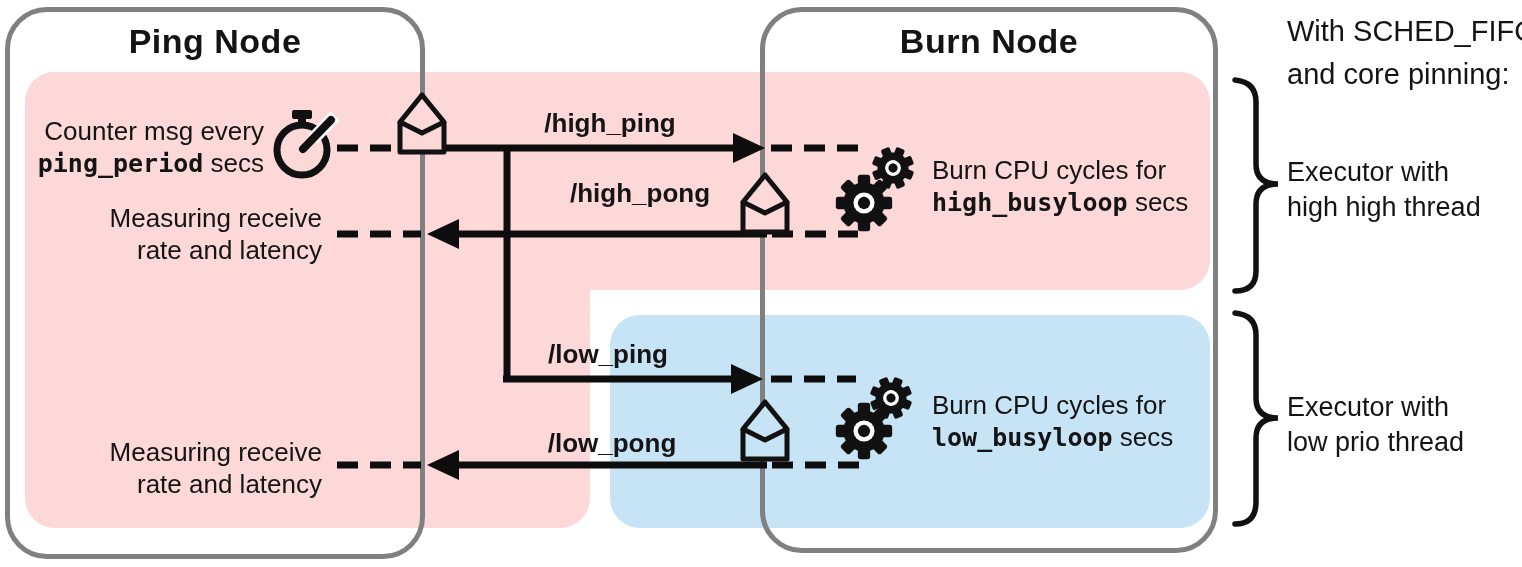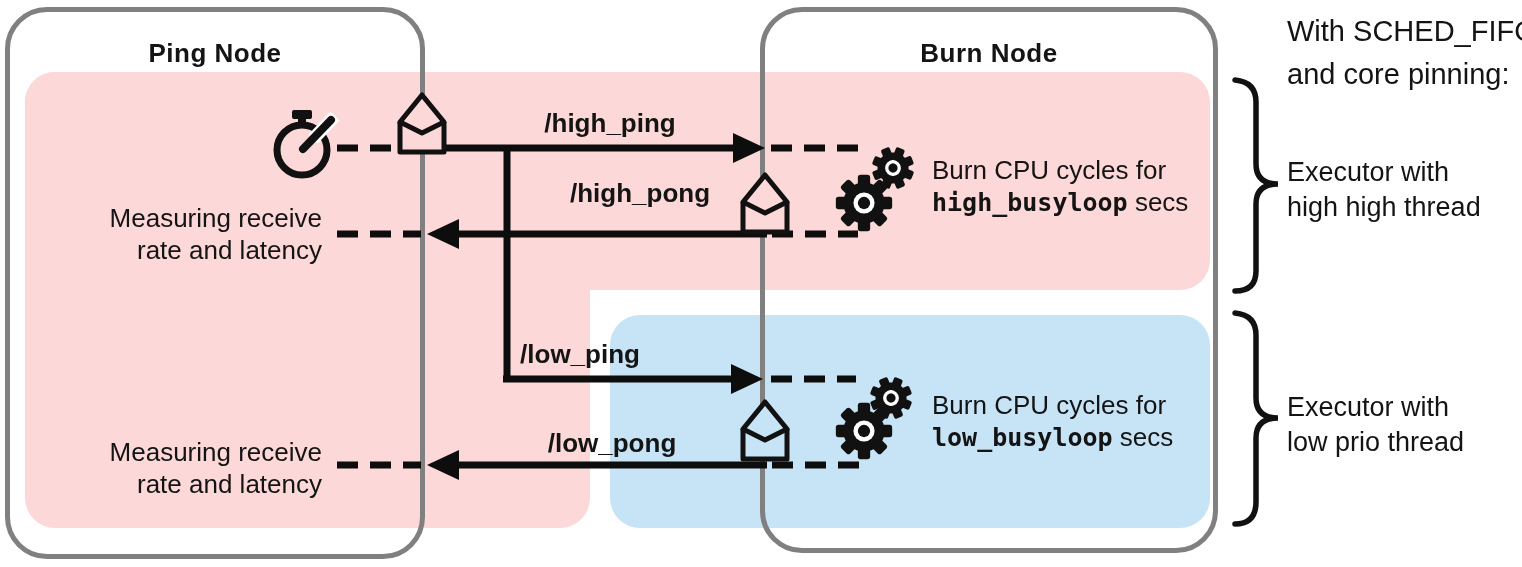--- a/index.html
+++ b/index.html
@@ -9,35 +9,35 @@
   }
   .region{position:absolute;border-radius:30px;}
   .pink{background:#fcd9d8;}
   .region-pink-left{left:25px;top:72px;width:565px;height:456px;}
   .region-pink-top{left:25px;top:72px;width:1185px;height:218px;}
   .region-blue{left:610px;top:315px;width:600px;height:213px;background:#c7e4f7;border-radius:30px;}
   .node{position:absolute;border:5px solid #808080;border-radius:42px;background:transparent;box-sizing:border-box;}
   .node-ping{left:5px;top:7px;width:420px;height:552px;}
   .node-pong{left:760px;top:7px;width:458px;height:546px;}
   .overlay{position:absolute;left:0;top:0;width:1522px;height:567px;pointer-events:none;}
-  .node-title{position:absolute;top:22px;font-size:26px;font-weight:bold;text-align:center;letter-spacing:0.5px;margin-top:16px;}
+  .node-title{position:absolute;top:22px;font-size:34px;font-weight:bold;text-align:center;letter-spacing:0.5px;}
   .title-ping{left:5px;width:420px;}
   .title-pong{left:760px;width:458px;}
   .lbl{position:absolute;font-size:26px;line-height:32px;white-space:nowrap;}
   .right-al{text-align:right;}
   .counter-block{left:24px;top:115px;width:240px;}
   .measure-high{left:92px;top:202px;width:230px;}
   .measure-low{left:92px;top:436px;width:230px;}
   .burn-high{left:932px;top:154px;}
   .burn-low{left:932px;top:389px;}
   .code{font-family:"DejaVu Sans Mono",monospace;font-weight:bold;font-size:25px;}
   .topic{position:absolute;font-size:26px;white-space:nowrap;transform:translateX(-50%);font-weight:bold;}
   .topic-high-ping{left:610px;top:108px;}
   .topic-high-pong{left:612px;top:178px;margin-left:28px;}
-  .topic-low-ping{left:580px;top:339px;}
+  .topic-low-ping{left:608px;top:339px;}
   .topic-low-pong{left:612px;top:428px;text-align:right;}
   .ann{position:absolute;white-space:nowrap;}
   .ann-sched{left:1287px;top:10px;font-size:29px;line-height:43px;}
   .ann-exec-high{left:1287px;top:155px;font-size:27px;line-height:35px;}
   .ann-exec-low{left:1287px;top:390px;font-size:27px;line-height:35px;}
 </style>
 </head>
 <body>
 
 <div class="canvas">
@@ -127,20 +127,24 @@
       <use href="#gear" transform="translate(891,398) rotate(22) scale(0.66)"></use>
     </g>
 
     <path d="M 1235 80 Q 1256 82 1256 102 L 1256 164 Q 1256 184 1278 184 Q 1256 184 1256 204 L 1256 271 Q 1256 291 1235 291" fill="none" stroke="#111" stroke-width="5.5" stroke-linecap="round"></path>
     <path d="M 1235 313 Q 1256 315 1256 335 L 1256 398 Q 1256 418 1278 418 Q 1256 418 1256 438 L 1256 502 Q 1256 524 1235 524" fill="none" stroke="#111" stroke-width="5.5" stroke-linecap="round"></path>
   </svg>
 
   <div class="node-title title-ping">Ping Node</div>
   <div class="node-title title-pong">Burn Node</div>
 
+  <div class="lbl right-al counter-block">
+    <div>Counter msg every</div>
+    <div><span class="code">ping_period</span><span> secs</span></div>
+  </div>
 
   <div class="lbl right-al measure-high">
     <div>Measuring receive</div>
     <div>rate and latency</div>
   </div>
 
   <div class="lbl right-al measure-low">
     <div>Measuring receive</div>
     <div>rate and latency</div>
   </div>

